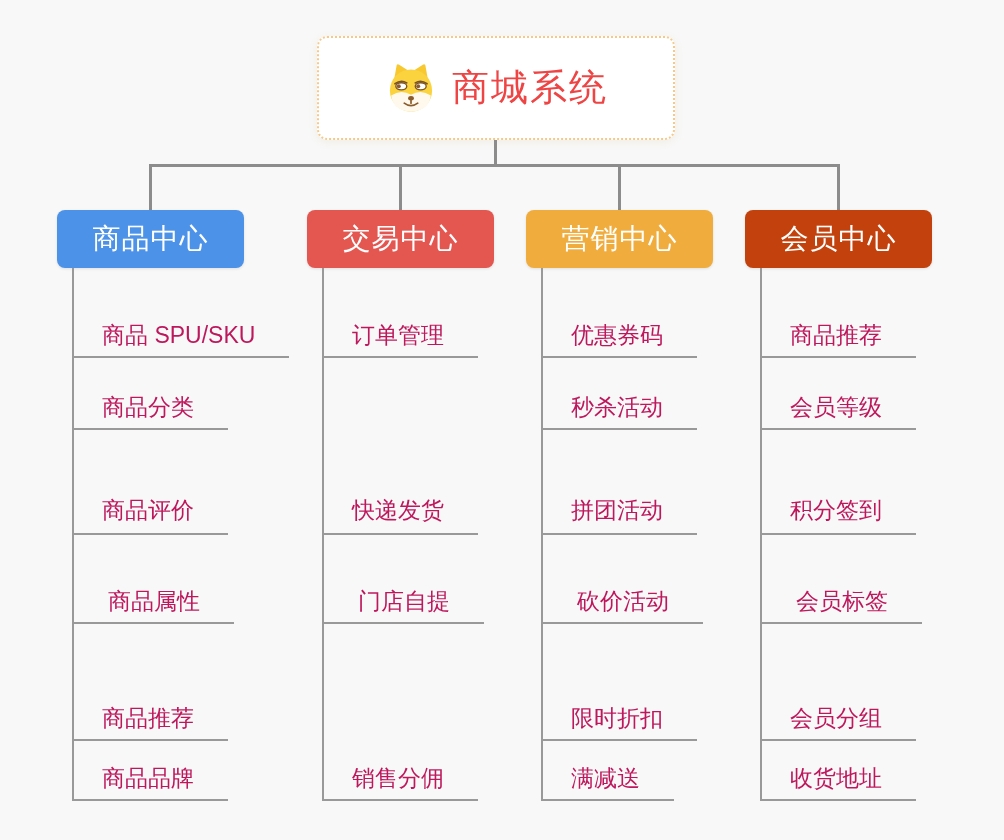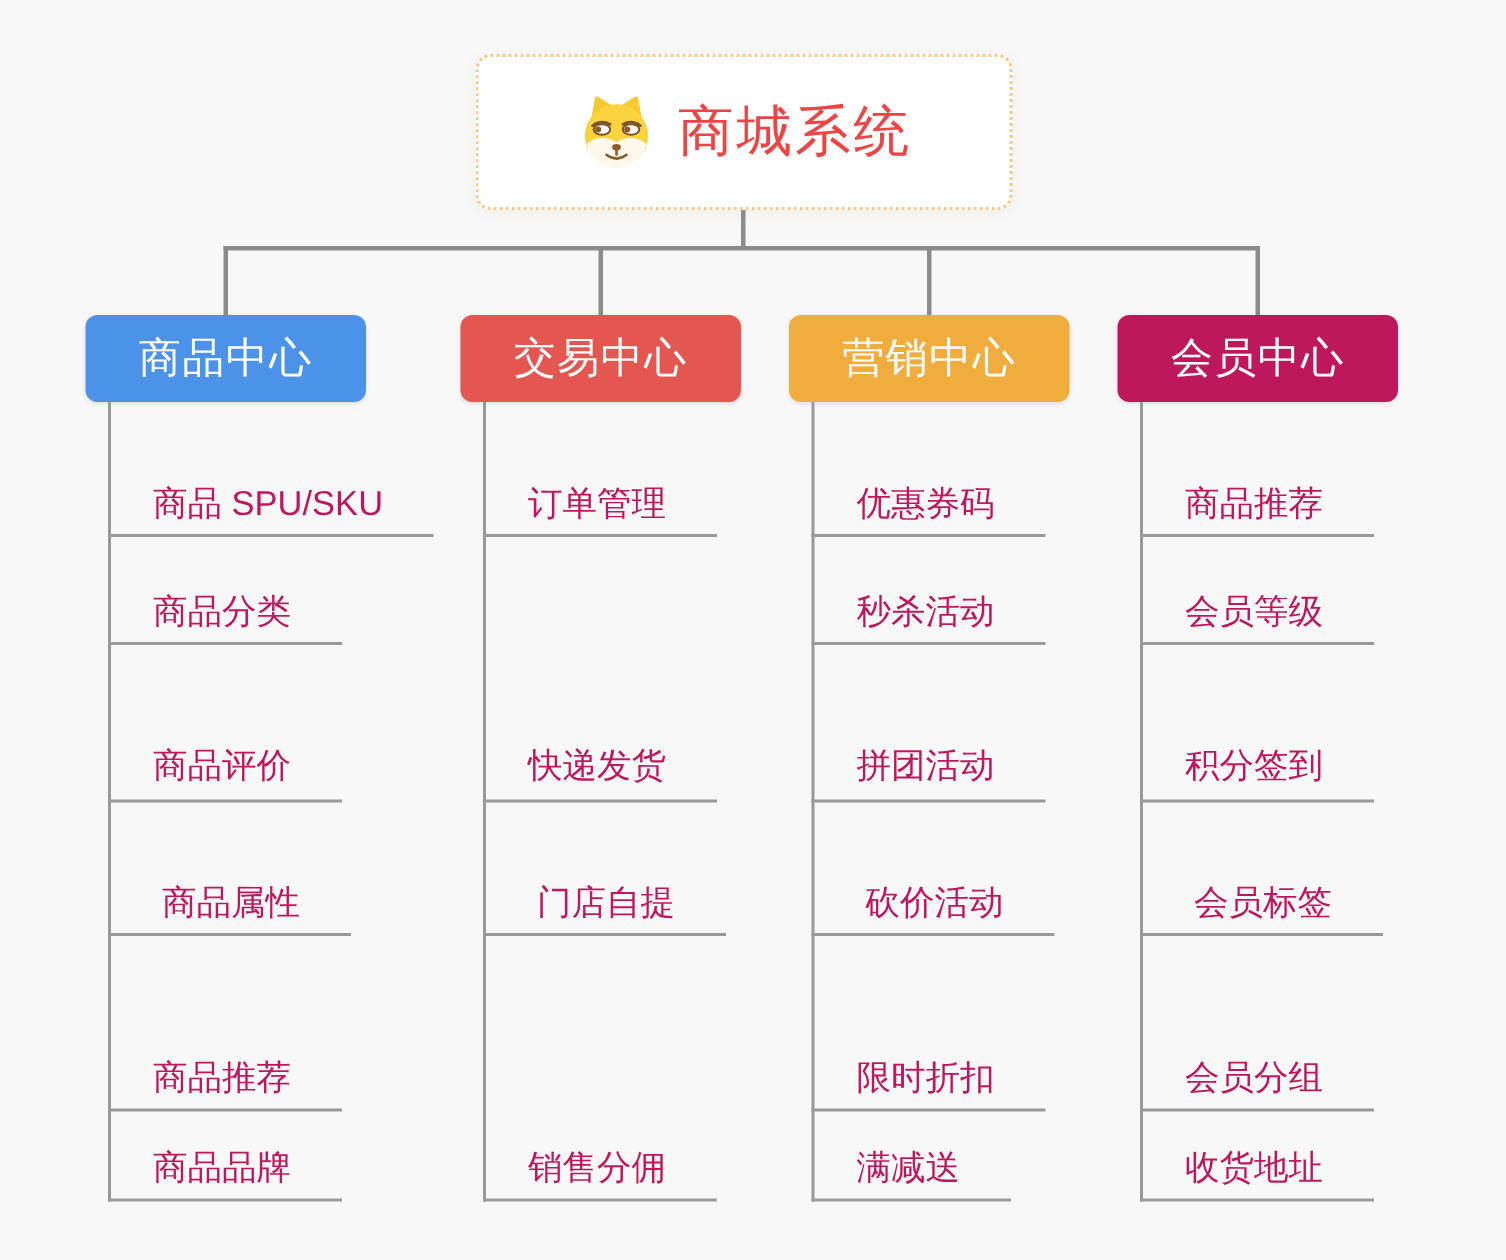--- a/index.html
+++ b/index.html
@@ -111,21 +111,21 @@
       <div class="leaf leaf-0">优惠券码</div>
       <div class="leaf leaf-1">秒杀活动</div>
       <div class="leaf leaf-2">拼团活动</div>
       <div class="leaf leaf-3">砍价活动</div>
       <div class="leaf leaf-4">限时折扣</div>
       <div class="leaf leaf-5">满减送</div>
     </div>
   </div>
 
   <div class="branch branch-3">
-    <div class="branch-header" style="background: #be185d;">会员中心</div>
+    <div class="branch-header" style="background: #c2410c;">会员中心</div>
     <div class="children">
       <div class="leaf leaf-0">商品推荐</div>
       <div class="leaf leaf-1">会员等级</div>
       <div class="leaf leaf-2">积分签到</div>
       <div class="leaf leaf-3">会员标签</div>
       <div class="leaf leaf-4">会员分组</div>
       <div class="leaf leaf-5">收货地址</div>
     </div>
   </div>
 

